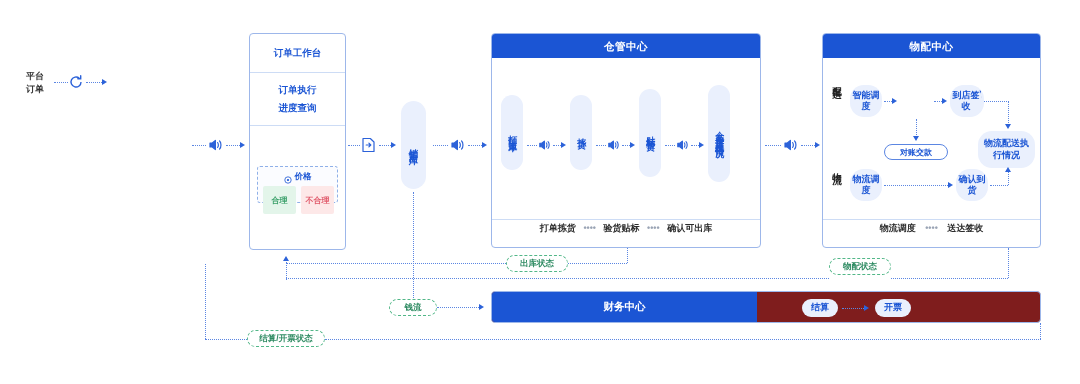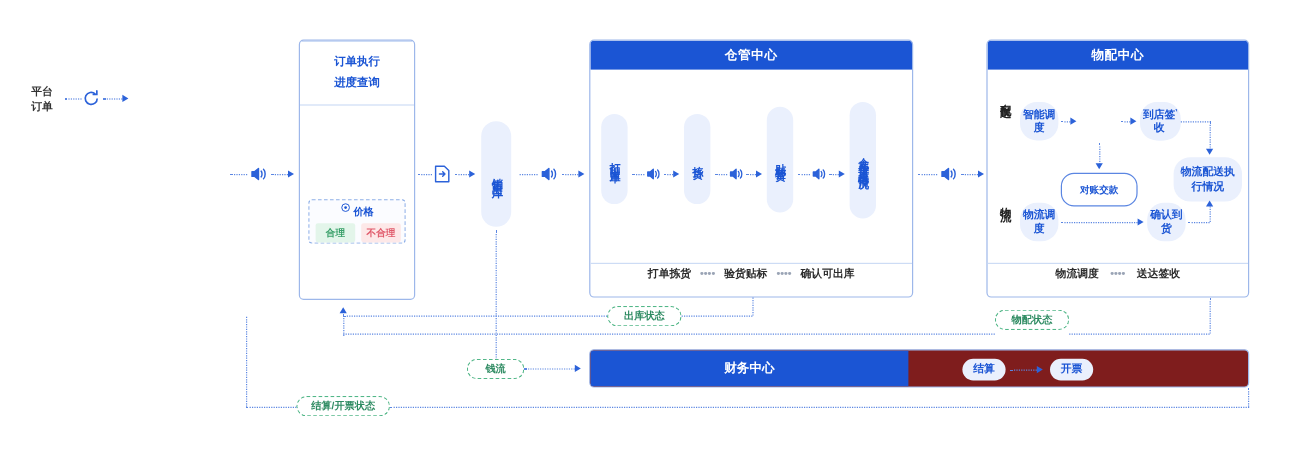--- a/index.html
+++ b/index.html
@@ -133,49 +133,49 @@
     border-radius: 3px;
     background: #fbfcff;
   }
   .dashbox .title {
     color: #1b55d4;
     font-size: 8.5px;
     font-weight: bold;
     text-align: center;
     line-height: 15px;
     display: flex;
-    align-items: flex-start;
+    align-items: flex-end;
     justify-content: center;
     gap: 3px;
   }
   .badge {
     position: absolute;
     font-size: 8px;
     font-weight: bold;
     border-radius: 2px;
     display: flex;
     align-items: center;
     justify-content: center;
-    height: 16px;
+    height: 28px;
   }
   .badge.ok { background: #e3f5ea; color: #3aa06a; }
   .badge.bad { background: #fde8e8; color: #e0596a; }
 
   .oval {
     position: absolute;
     border: 1px solid #5b86e2;
     border-radius: 11px;
     color: #1b55d4;
     font-size: 8px;
     font-weight: bold;
     display: flex;
     align-items: center;
     justify-content: center;
     background: #ffffff;
-    height: 28px;
+    height: 16px;
   }
 
   
   .fin-wrap {
     position: absolute;
     border: 1px solid #9db7ea;
     border-radius: 4px;
     background: #7f1d1d;
     display: flex;
     overflow: hidden;
@@ -215,20 +215,21 @@
   <div class="ico" style="left:208px; top:138px;">
     <svg width="15" height="14" viewBox="0 0 15 14" fill="none" stroke="#2c62d9" stroke-width="1.2">
       <path d="M2 5h2.3L7.4 2.4v9.2L4.3 9H2z" fill="#2c62d9" stroke-linejoin="round"></path>
       <path d="M9.6 4.6c1 .9 1 3.9 0 4.8M11.6 3c1.8 1.6 1.8 6.4 0 8" stroke-linecap="round"></path>
     </svg>
   </div>
   <div class="dline" style="left:226px; top:145px; width:14px;"></div>
   <div class="arrow" style="left:240px; top:141.5px;"></div>
 
   <div class="panel" style="left:249px; top:33px; width:97px; height:217px;">
+    <div class="row-cell first" style="padding:10px 0;">订单工作台</div>
     <div class="row-cell" style="padding:8px 0;">
       <div>订单执行</div>
       <div>进度查询</div>
     </div>
     <div style="border-top:1px solid #cddcf5; height:1px;"></div>
   </div>
 
   <div class="dashbox" style="left:257px; top:166px; width:81px; height:37px;">
     <div class="title" style="margin-top:2px;">
       <svg width="8" height="8" viewBox="0 0 10 10" fill="none" stroke="#1b55d4" stroke-width="1">

